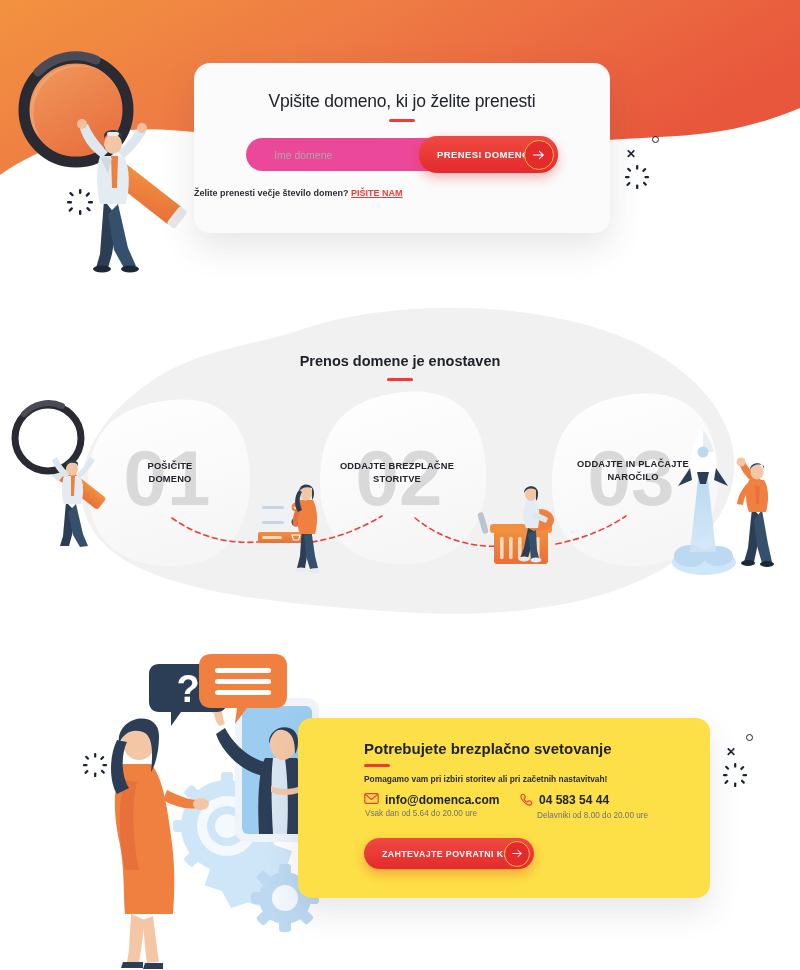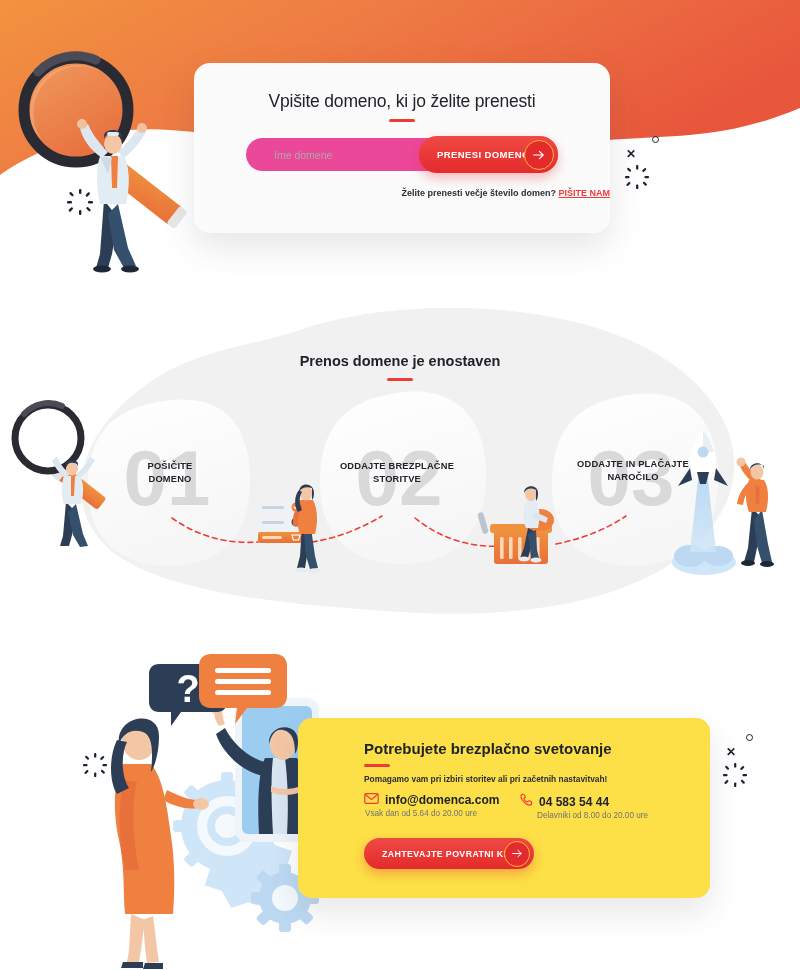--- a/index.html
+++ b/index.html
@@ -51,21 +51,21 @@
     display:flex;align-items:center;
   }
   .btn-transfer{left:173px;top:-2px;width:139px;height:37px;font-size:9.5px;padding-left:18px;}
   .btn-arrow{
     position:absolute;right:4px;top:50%;transform:translateY(-50%);
     width:28px;height:28px;border-radius:50%;
     background:#e42a2c;border:1.6px solid #f7b733;
     display:flex;align-items:center;justify-content:center;
   }
   .hero-note{
-    position:absolute;left:0;top:125px;width:416px;text-align:right;
+    position:absolute;left:0;top:125px;width:416px;text-align:left;
     font-size:9px;font-weight:700;color:#2b2e34;
   }
   .hero-note a{color:#ee3b38;text-decoration:underline;font-weight:700;}
 
   
   .doodle{position:absolute;}
   .doodle-circle{border:1.6px solid #1b2433;border-radius:50%;width:5px;height:5px;}
   .doodle-x{font-size:12px;font-weight:700;color:#1b2433;line-height:1;font-family:"Liberation Sans",sans-serif;}
 
   
@@ -94,21 +94,21 @@
     background:#fde047;border-radius:14px;
     box-shadow:0 14px 32px rgba(60,60,70,.12);
     z-index:6;
   }
   .contact-title{
     position:absolute;left:66px;top:22px;font-size:15px;font-weight:700;color:#20232a;
   }
   .contact-underline{position:absolute;left:66px;top:46px;width:26px;height:2.5px;background:#ee3b38;border-radius:2px;}
   .contact-sub{position:absolute;left:66px;top:56px;font-size:8.4px;font-weight:700;color:#2b2e34;}
   .cinfo{position:absolute;}
-  .cinfo-main{font-size:12px;font-weight:700;color:#20232a;display:flex;align-items:flex-end;gap:6px;}
+  .cinfo-main{font-size:12px;font-weight:700;color:#20232a;display:flex;align-items:flex-start;gap:6px;}
   .cinfo-sub{font-size:8.2px;color:#6f7276;margin-top:2px;}
   .c-mail{left:66px;top:75px;}
   .c-phone{left:222px;top:75px;}
   .c-phone .cinfo-sub{margin-left:17px;text-align:center;}
   .c-mail .cinfo-sub{margin-left:1px;}
   .btn-call{left:66px;top:120px;width:170px;height:31px;font-size:8.8px;padding-left:18px;}
   .btn-call .btn-arrow{width:24px;height:24px;}
 </style>
 </head>
 <body>

